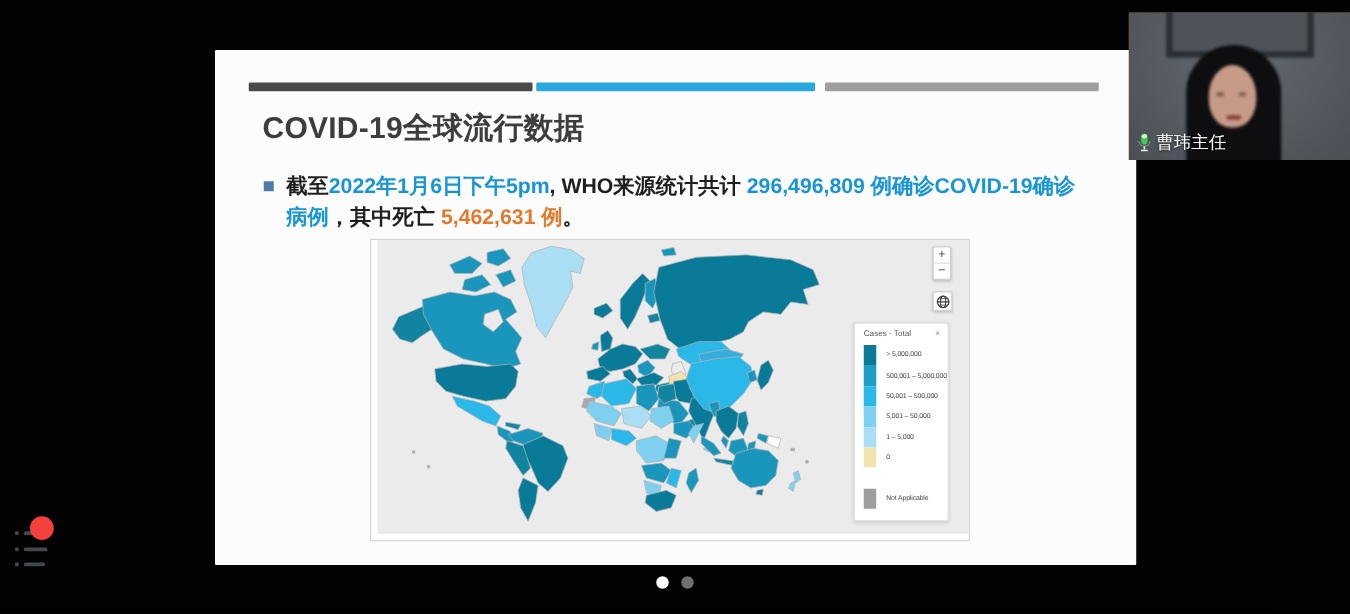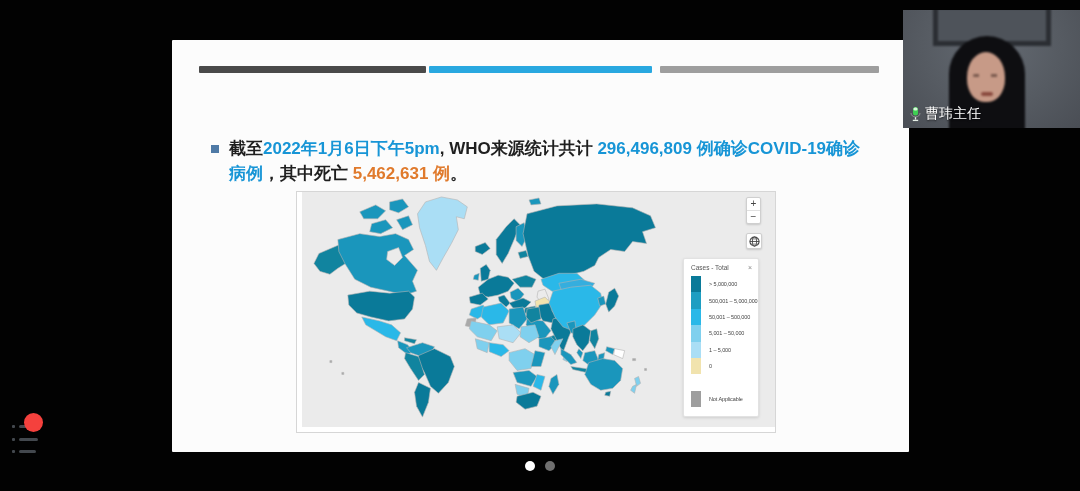--- a/index.html
+++ b/index.html
@@ -76,20 +76,21 @@
 
 <div id="screen">
 
   <div id="slide">
     <div class="accent-bars">
       <div class="bar bar1" style="background: rgb(74, 74, 74);"></div>
       <div class="bar bar2" style="background: rgb(41, 168, 224);"></div>
       <div class="bar bar3" style="background: rgb(158, 158, 158);"></div>
     </div>
 
+    <div class="slide-title" style="color: rgb(61, 61, 61);">COVID-19全球流行数据</div>
 
     <div class="bullet-sq"></div>
     <div class="bullet-text"><span class="t-dark">截至</span><span class="t-blue" style="color: rgb(23, 149, 214);">2022年1月6日下午5pm</span><span class="t-dark">, WHO来源统计共计 </span><span class="t-blue" style="color: rgb(23, 149, 214);">296,496,809 例确诊COVID-19确诊病例</span><span class="t-dark">，其中死亡 </span><span class="t-orange" style="color: rgb(224, 122, 44);">5,462,631 例</span><span class="t-dark">。</span></div>
 
     <div id="map-box">
       <div id="map-sea">
         <svg viewBox="0 0 475 237" preserveAspectRatio="none">
 
           <path class="c5" d="M116,22 L124,10 L140,5 L156,8 L166,15 L163,27 L155,25 L157,38 L150,52 L142,66 L135,79 L128,70 L124,54 L118,36 Z"></path>
           <path class="c2" d="M58,20 L74,13 L84,19 L76,27 L62,27 Z"></path>

